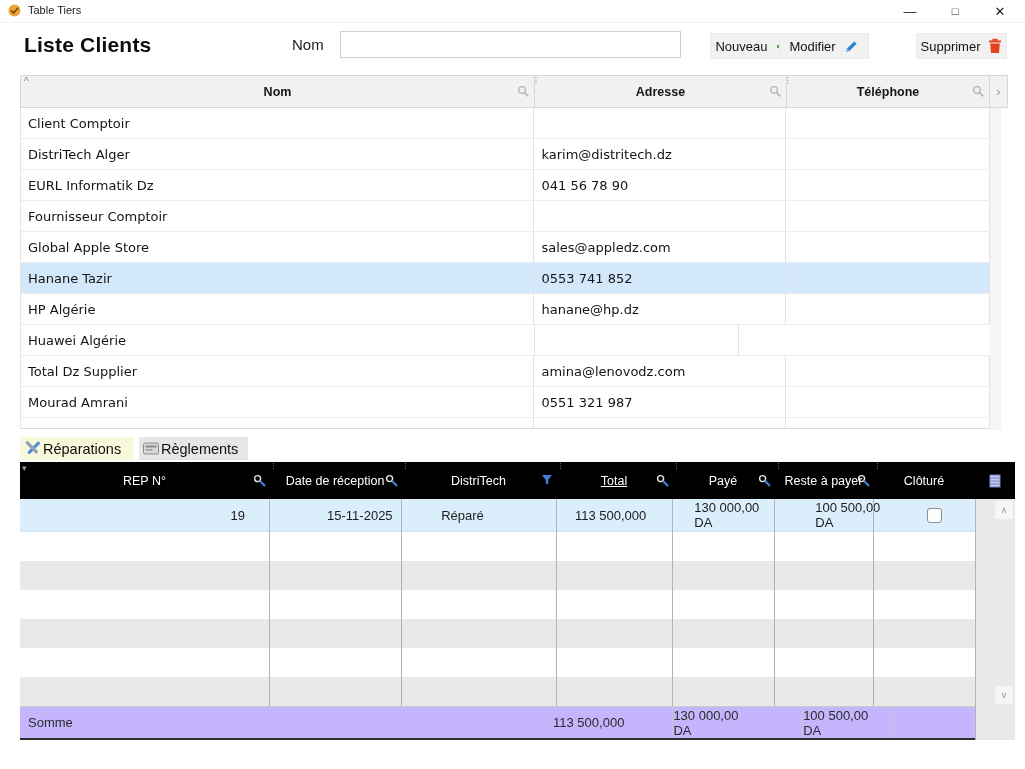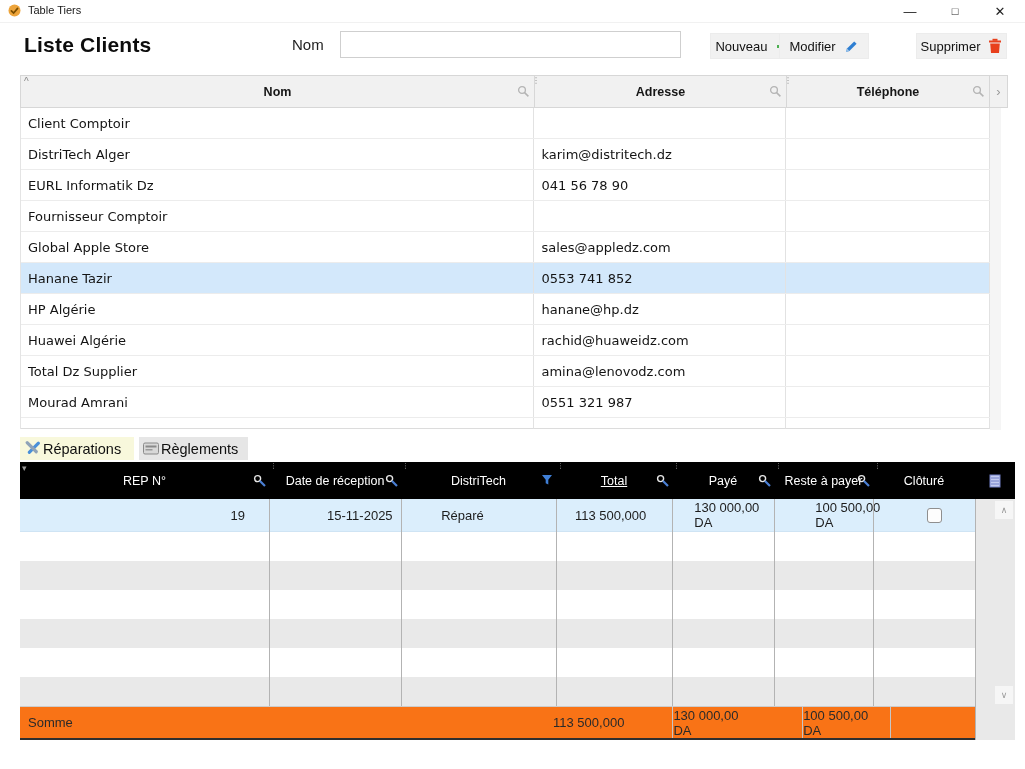--- a/index.html
+++ b/index.html
@@ -58,21 +58,21 @@
   .btr{position:absolute;left:0;top:37px;width:955px;height:33px;background:#dbeefc;display:flex;box-sizing:border-box;border-bottom:1px solid #cfe4f4;}
   .btd{display:flex;align-items:center;box-sizing:border-box;font-size:13px;color:#1c1c1c;}
   .ar{justify-content:flex-end;padding-right:9px;margin-left:39px;}
   .ac{justify-content:center;}
   .checkbox{width:15px;height:15px;border:1px solid #8f8f8f;border-radius:3px;background:#fdfdfd;box-sizing:border-box;}
   .stripes{position:absolute;left:0;top:70px;width:955px;}
   .stripe{height:29px;}
   .stripe.odd{background:#e9e9e9;}
   .stripe.even{background:#fff;}
   .vline{position:absolute;top:37px;height:207px;width:1px;background:#b3b3b3;}
-  .somme{position:absolute;left:0;top:244px;width:995px;height:34px;background:#f97316;border-top:1px solid #cccccc;
+  .somme{position:absolute;left:0;top:244px;width:995px;height:34px;background:#c4b5fd;border-top:1px solid #cccccc;
          border-bottom:2px solid #2f2f2f;display:flex;box-sizing:border-box;}
   .std{display:flex;align-items:center;box-sizing:border-box;font-size:13px;color:#2a2a2a;}
   .std.bl{border-left:1px solid #c6c6c6;}
   .scrollzone{position:absolute;left:955px;top:37px;width:40px;height:241px;background:#e9e9e9;border-left:1px solid #b3b3b3;box-sizing:border-box;}
   .sbtn{position:absolute;right:2px;width:18px;height:18px;background:#f6f6f6;display:flex;align-items:center;
         justify-content:center;font-size:9px;color:#999;}
   .sbtn.up{top:2px;}
   .sbtn.down{top:187px;}
 </style>
 </head>
@@ -176,21 +176,20 @@
         <div class="ctd" style="width:252px;">0553 741 852</div>
         <div class="ctd" style="width:204px;"></div>
       </div>
       <div class="crow">
         <div class="ctd" style="width:514px;">HP Algérie</div>
         <div class="ctd" style="width:252px;">hanane@hp.dz</div>
         <div class="ctd" style="width:204px;"></div>
       </div>
       <div class="crow">
         <div class="ctd" style="width:514px;">Huawei Algérie</div>
-        <div class="ctd" style="width:252px;">rachid@huaweidz.com</div>
         <div class="ctd" style="width:204px;"></div>
       </div>
       <div class="crow">
         <div class="ctd" style="width:514px;">Total Dz Supplier</div>
         <div class="ctd" style="width:252px;">amina@lenovodz.com</div>
         <div class="ctd" style="width:204px;"></div>
       </div>
       <div class="crow">
         <div class="ctd" style="width:514px;">Mourad Amrani</div>
         <div class="ctd" style="width:252px;">0551 321 987</div>

